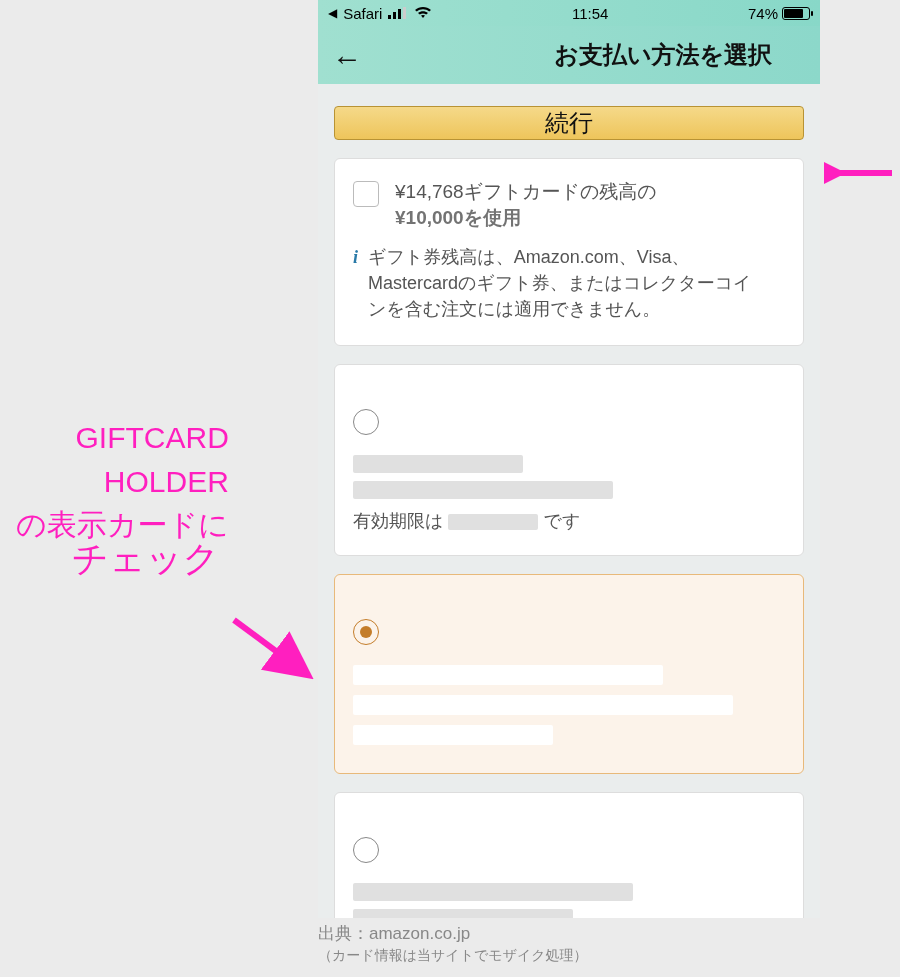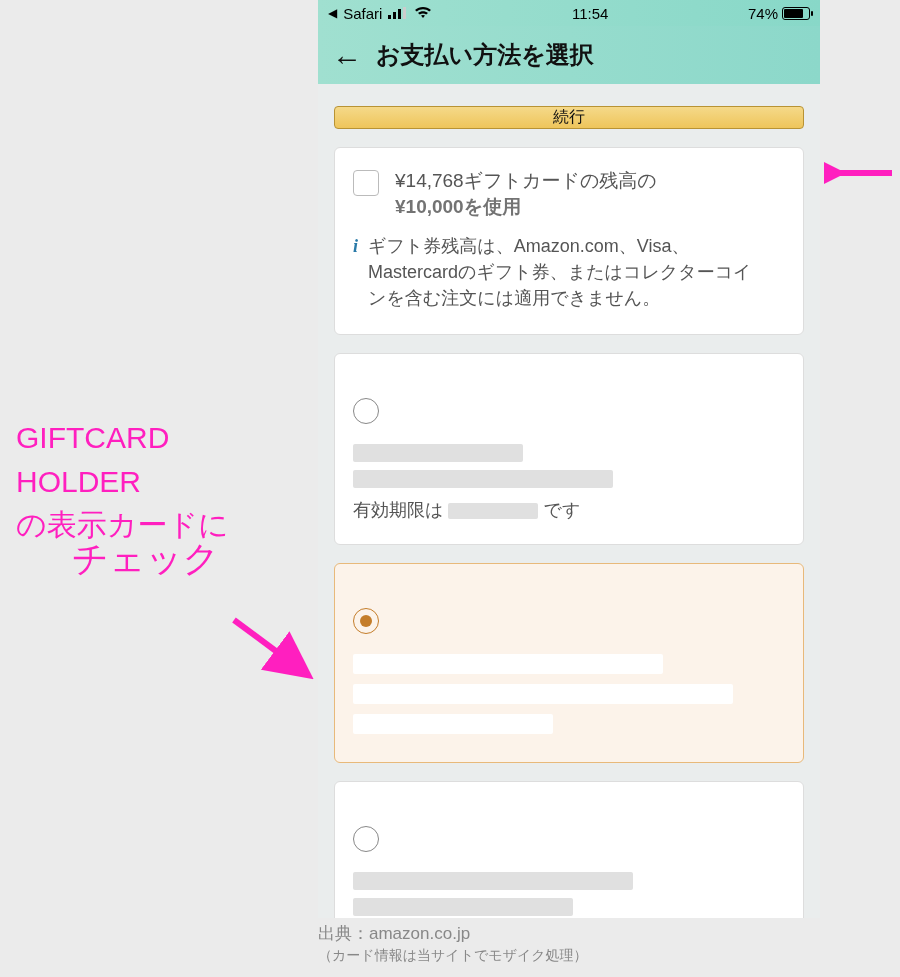--- a/index.html
+++ b/index.html
@@ -44,30 +44,30 @@
 
   .appbar {
     height: 58px;
     background: linear-gradient(to right, #a0e0d0, #8cd8ca);
     display: flex;
     align-items: center;
     padding: 0 14px;
     gap: 14px;
   }
   .back-arrow { font-size: 30px; font-weight: 400; color:#111; cursor:pointer; }
-  .appbar-title { flex:1; text-align:left; font-size: 24px; font-weight: 700; color:#111; padding-right:34px; }
+  .appbar-title { flex:1; text-align:right; font-size: 24px; font-weight: 700; color:#111; padding-right:34px; }
 
   .content { background:#eaeded; flex:1; padding: 22px 16px; display:flex; flex-direction:column; gap:18px; overflow:hidden; }
 
   .continue-btn {
     height: 46px;
     background: linear-gradient(to bottom, #f5d989, #eec55b);
     border: 1px solid #b89334;
     border-radius: 4px;
-    font-size: 16px;
+    font-size: 24px;
     color:#111;
     display:flex; align-items:center; justify-content:center;
     cursor:pointer;
   }
 
   .card {
     background:#fff;
     border:1px solid #ddd;
     border-radius:6px;
   }
@@ -99,21 +99,21 @@
   }
   .opt-body { flex:1; }
   .mosaic { background:#e0e0e0; border-radius:2px; display:inline-block; margin:2px 0; }
   .mosaic.selected-bg { background:#fff; }
   .exp-line { font-size:18px; color:#555; margin-top:4px; }
   .exp-line .mosaic { height:16px; width:90px; vertical-align:middle; }
 
   
   .anno-text {
     position:absolute; left:16px; top:416px; color:#ff1fbf; font-size:30px; line-height:1.45;
-    font-family: "Hiragino Sans", sans-serif; font-weight:400;
+    font-family: "Hiragino Sans", sans-serif; font-weight:400;text-align:right;
   }
   .anno-check {
     position:absolute; left:72px; top:535px; color:#ff1fbf; font-size:36px;
   }
   .arrow1 {
     position:absolute; left:824px; top:150px;
   }
   .arrow2 {
     position:absolute; left:226px; top:612px;
   }

